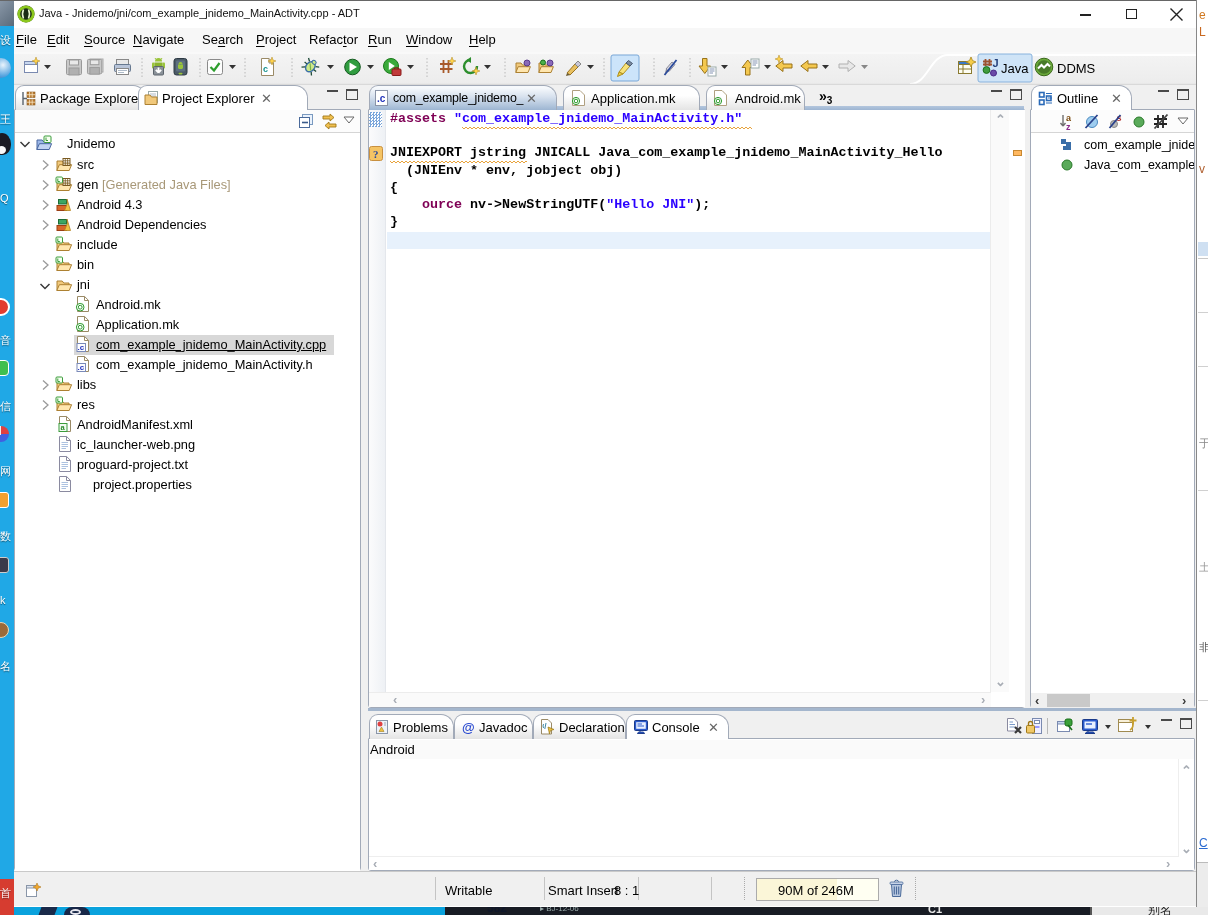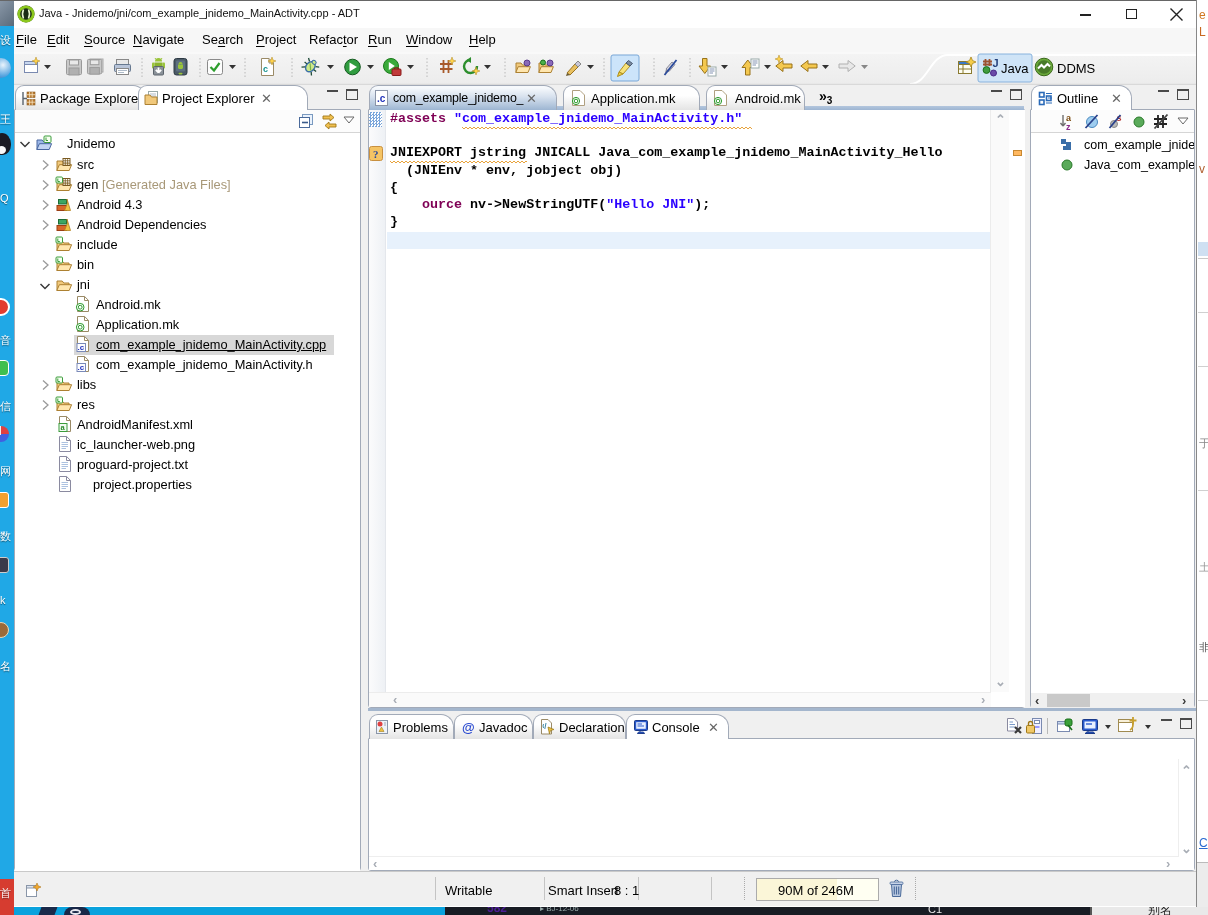--- a/index.html
+++ b/index.html
@@ -689,20 +689,23 @@
       <rect x="1.5" y="3.5" width="14" height="12" fill="#fff" stroke="#a08a50"></rect>
       <rect x="1.5" y="3.5" width="14" height="3" fill="#f8f0d8" stroke="#a08a50"></rect>
       <path d="M13 14 Q17 12 16 5" fill="none" stroke="#c8a030" stroke-width="1.6"></path>
       <path d="M16 1 V8 M12.5 4.5 H19.5" stroke="#c8a030" stroke-width="1.8"></path>
     </svg>
   <span class="darr abs" style="left:777px;top:11px;"></span>
   <div class="minmax" style="left:793px;top:4px;">
       <span class="minbtn"></span>
       <span class="maxbtn"></span>
     </div>
+  <div class="abs" style="left:1px;top:26px;width:825px;height:19px;background:#fafafa;">
+      <span class="abs" style="left:1px;top:2px;font-size:13px;">Android</span>
+    </div>
   <div class="abs" style="left:1px;top:45px;width:825px;height:111px;background:#fff;">
     <div class="abs" style="left:0;top:0;width:810px;height:97px;border-right:1px solid #eee;"></div>
     <span class="sarrow" style="left:812px;top:4px;">⌃</span>
     <span class="sarrow" style="left:812px;top:82px;">⌄</span>
     <div class="abs" style="left:0;top:97px;width:810px;height:14px;border-top:1px solid #eee;"></div>
     <span class="sarrow" style="left:4px;top:97px;">‹</span>
     <span class="sarrow" style="left:797px;top:97px;">›</span>
   </div>
 </div>
 
@@ -748,18 +751,18 @@
   <div class="abs" style="left:1px;top:700px;width:11px;height:1px;background:#d0d0d0;"></div>
   <span style="top:836px;color:#2a6ad0;text-decoration:underline;">C</span>
   <div class="abs" style="left:0;top:862px;width:12px;height:45px;background:#ececec;border-top:1px solid #bbb;"></div>
 </div>
 <div id="bottomstrip" class="abs">
   <div class="abs" style="left:0;top:0;width:14px;height:8px;background:#d63c30;"></div>
   <div class="abs" style="left:40px;top:0;width:16px;height:8px;background:#1a2a4a;transform:skewX(-20deg);"></div>
   <div class="abs" style="left:64px;top:0;width:26px;height:8px;border-radius:8px 8px 0 0;background:#182848;"></div>
   <div class="abs" style="left:70px;top:2px;width:11px;height:6px;border-radius:50%;border:2px solid #e8e8f0;"></div>
   <div class="abs" style="left:445px;top:0;width:645px;height:8px;background:#181c24;"></div>
-  <span class="abs" style="left:487px;top:-6px;color:#4c1d95;font-size:12px;font-weight:bold;">582</span>
+  <span class="abs" style="left:487px;top:-6px;color:#0f172a;font-size:12px;font-weight:bold;">582</span>
   <span class="abs" style="left:540px;top:-3px;color:#9aa;font-size:8px;">▸ BJ-12-06</span>
-  <span class="abs" style="left:928px;top:-4px;color:#e8e8e8;font-size:11px;font-weight:normal;">C1</span>
+  <span class="abs" style="left:928px;top:-4px;color:#e8e8e8;font-size:11px;font-weight:bold;">C1</span>
   <div class="abs" style="left:1090px;top:0;width:118px;height:8px;background:#e9e9e9;border-left:2px solid #555;"></div>
   <span class="abs" style="left:1148px;top:-5px;color:#222;font-size:12px;">别名</span>
 </div>
 
 </body></html>

